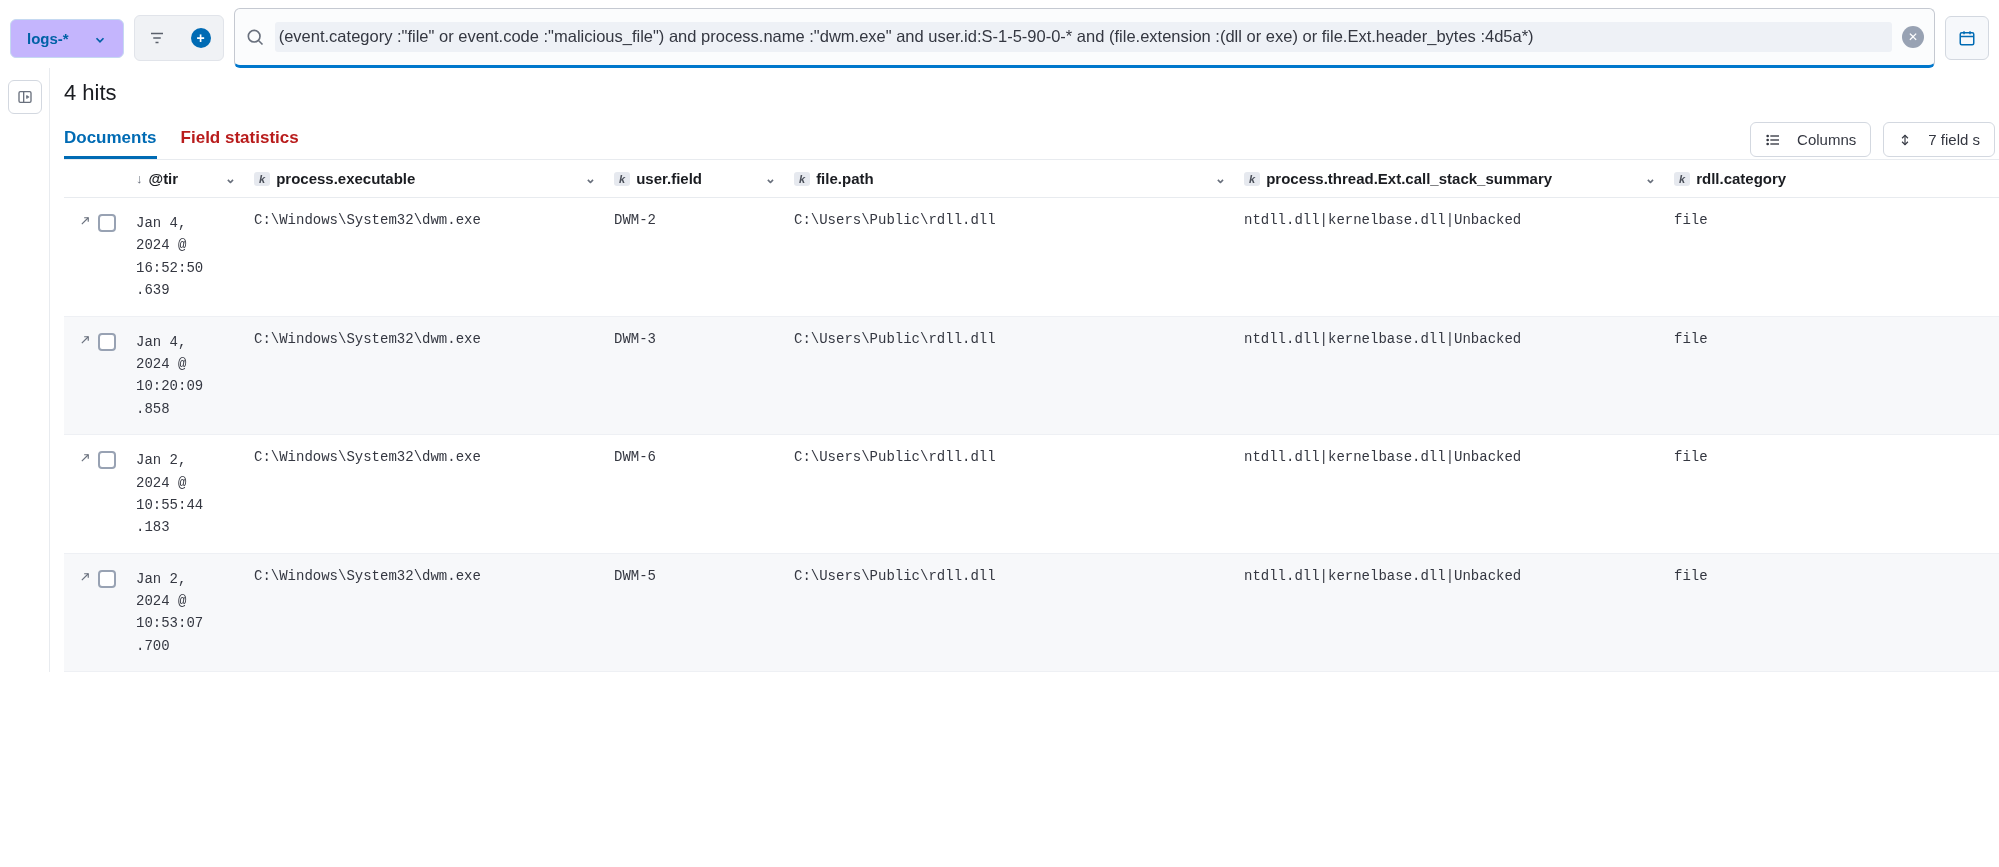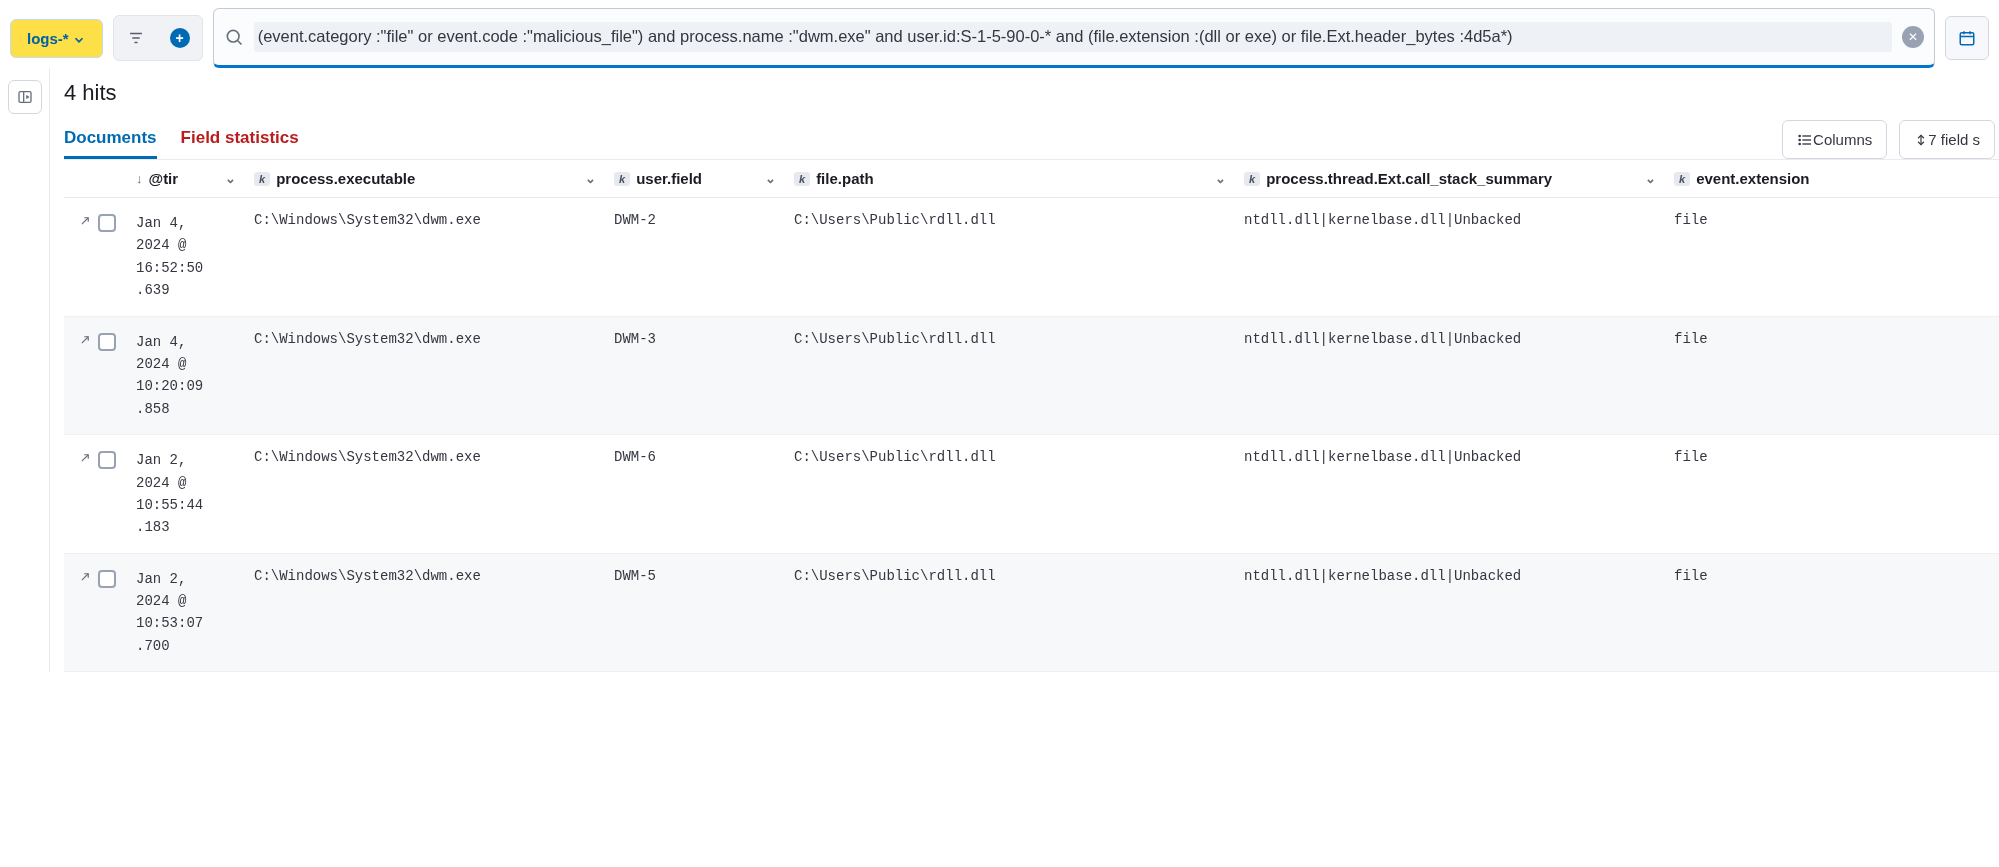--- a/index.html
+++ b/index.html
@@ -10,29 +10,29 @@
   font-size: 14px;
   overflow-x: hidden;
 }
 .top-bar {
   display: flex;
   align-items: center;
   padding: 8px 10px 0 10px;
   gap: 10px;
 }
 .data-view-btn {
-  background: #fde047;
+  background: #c4b5fd;
   border: 1px solid #c5d9f1;
   border-radius: 6px;
   color: #0061a6;
   font-weight: 600;
   padding: 10px 16px;
   display: inline-flex;
   align-items: flex-end;
-  gap: 3px;
+  gap: 24px;
   cursor: pointer;
   font-size: 15px;
 }
 .data-view-btn .chev { color:#0061a6; }
 .filter-group {
   display: flex;
   gap: 0;
   background: #f0f2f5;
   border: 1px solid #e1e4ea;
   border-radius: 6px;
@@ -103,33 +103,33 @@
 .side-toggle-btn {
   width: 34px; height: 34px;
   border: 1px solid #d3d8e0;
   border-radius: 6px;
   background: #fff;
   display:inline-flex; align-items:center; justify-content:center;
   cursor:pointer; color:#69707d;
 }
 .content { flex: 1; padding: 12px 0 0 14px; }
 .hits-count { font-size: 22px; font-weight: 400; margin-bottom: 14px; color:#1a1c21;}
-.tabs-row { display: flex; border-bottom: 1px solid #e8ebef; }
+.tabs-row { display: flex; align-items:center; border-bottom: 1px solid #e8ebef; }
 .tabs { display:flex; gap: 24px; }
 .tab {
   font-size: 17px; font-weight: 700;
   padding: 8px 0; cursor: pointer; color:#b91c1c;
   border-bottom: 3px solid transparent;
 }
 .tab.active { color:#006bb4; border-bottom-color:#006bb4; }
 .right-controls { margin-left:auto; display:flex; gap:12px; padding-right:4px; }
 .ctrl-btn {
   border:1px solid #d3d8e0; border-radius:6px;
   background:#fff; padding:8px 14px;
-  display:inline-flex; align-items:center; gap:0;
+  display:inline-flex; align-items:center; gap:16px;
   cursor:pointer; font-size:15px; color:#343741; font-weight:500;
 }
 .table-head {
   display:flex; align-items:center;
   padding: 10px 0 10px 72px;
   border-bottom:1px solid #e8ebef;
   font-size:15px; font-weight:700; color:#1a1c21;
 }
 .col-time { width: 118px; display:flex; align-items:center; gap:4px;}
 .col-exec { width: 360px; }
@@ -286,21 +286,21 @@
         <span>file.path</span>
         <span class="chev-sm">⌄</span>
       </div>
       <div class="col-stack col-header">
         <span class="k-badge">k</span>
         <span>process.thread.Ext.call_stack_summary</span>
         <span class="chev-sm">⌄</span>
       </div>
       <div class="col-cat col-header">
         <span class="k-badge">k</span>
-        <span>event.extension</span>
+        <span>rdll.category</span>
       </div>
     </div>
 
     <div class="rows" id="rows-container">
         <div class="row">
           <div class="row-controls">
             <span class="expand-icon">
               <svg width="14" height="14" viewBox="0 0 24 24" fill="none" stroke="currentColor" stroke-width="2">
                 <polyline points="14 3 21 3 21 10"></polyline>
                 <line x1="10" y1="14" x2="21" y2="3"></line>

